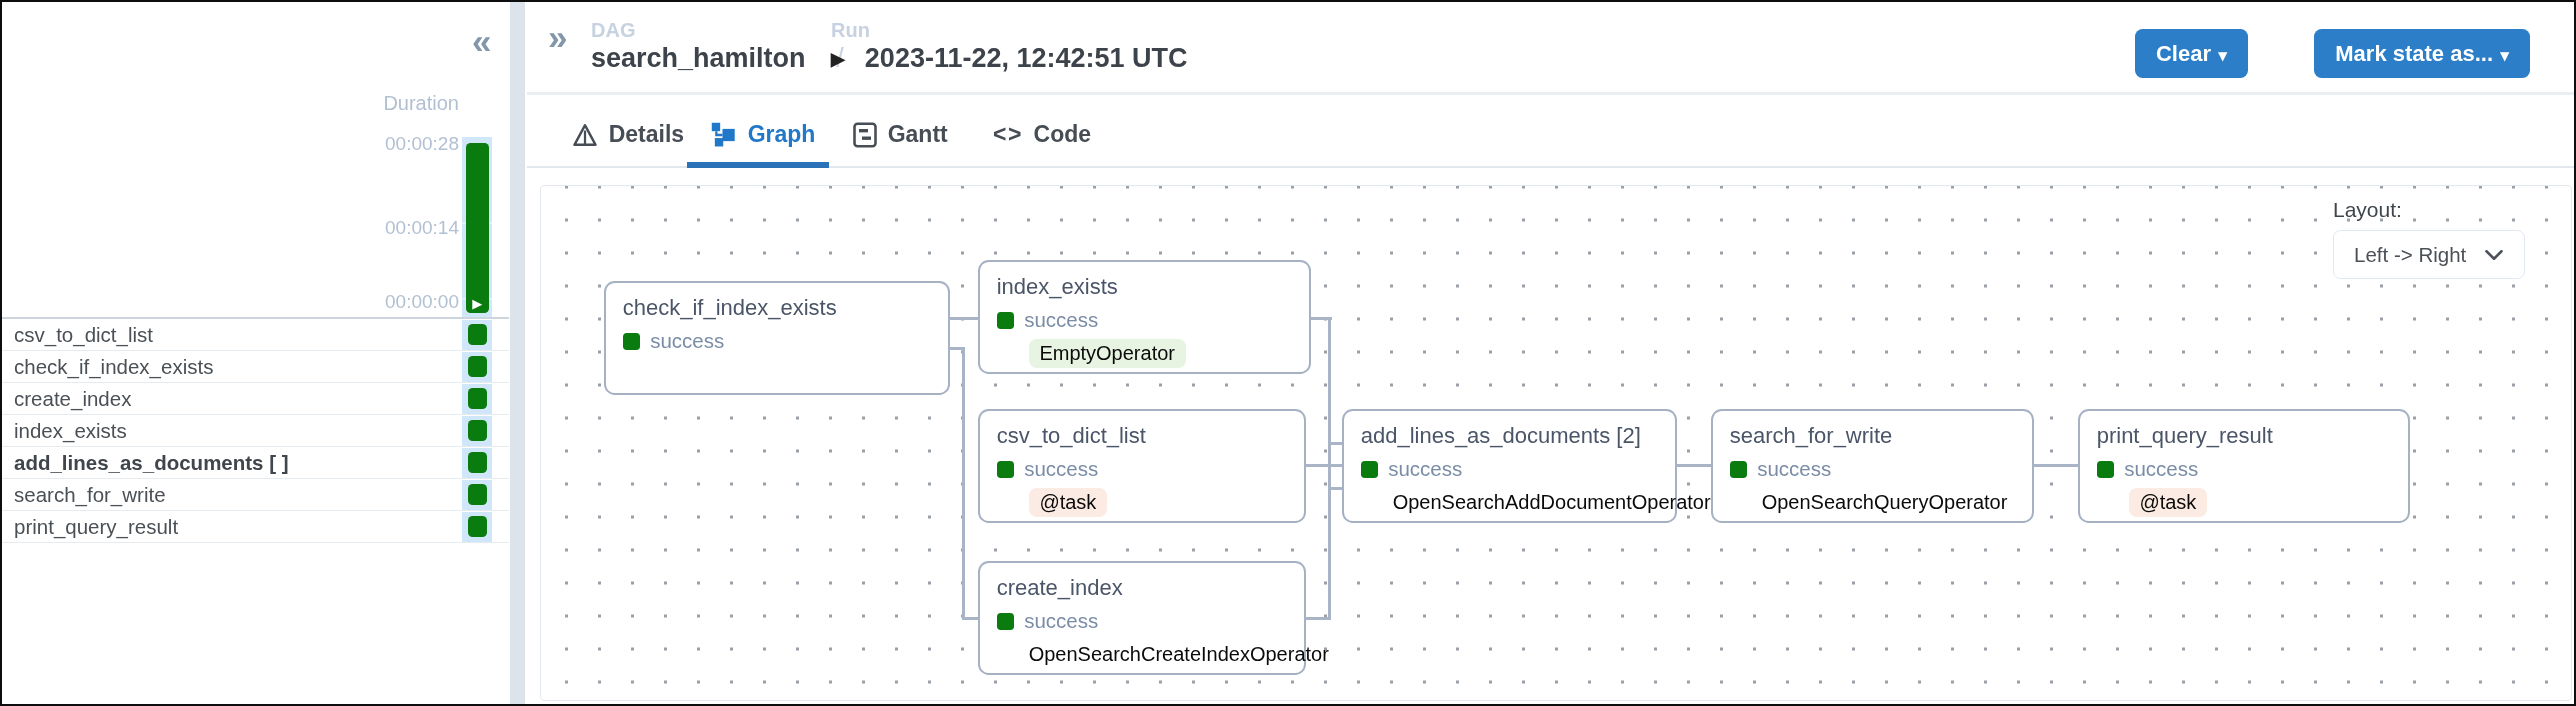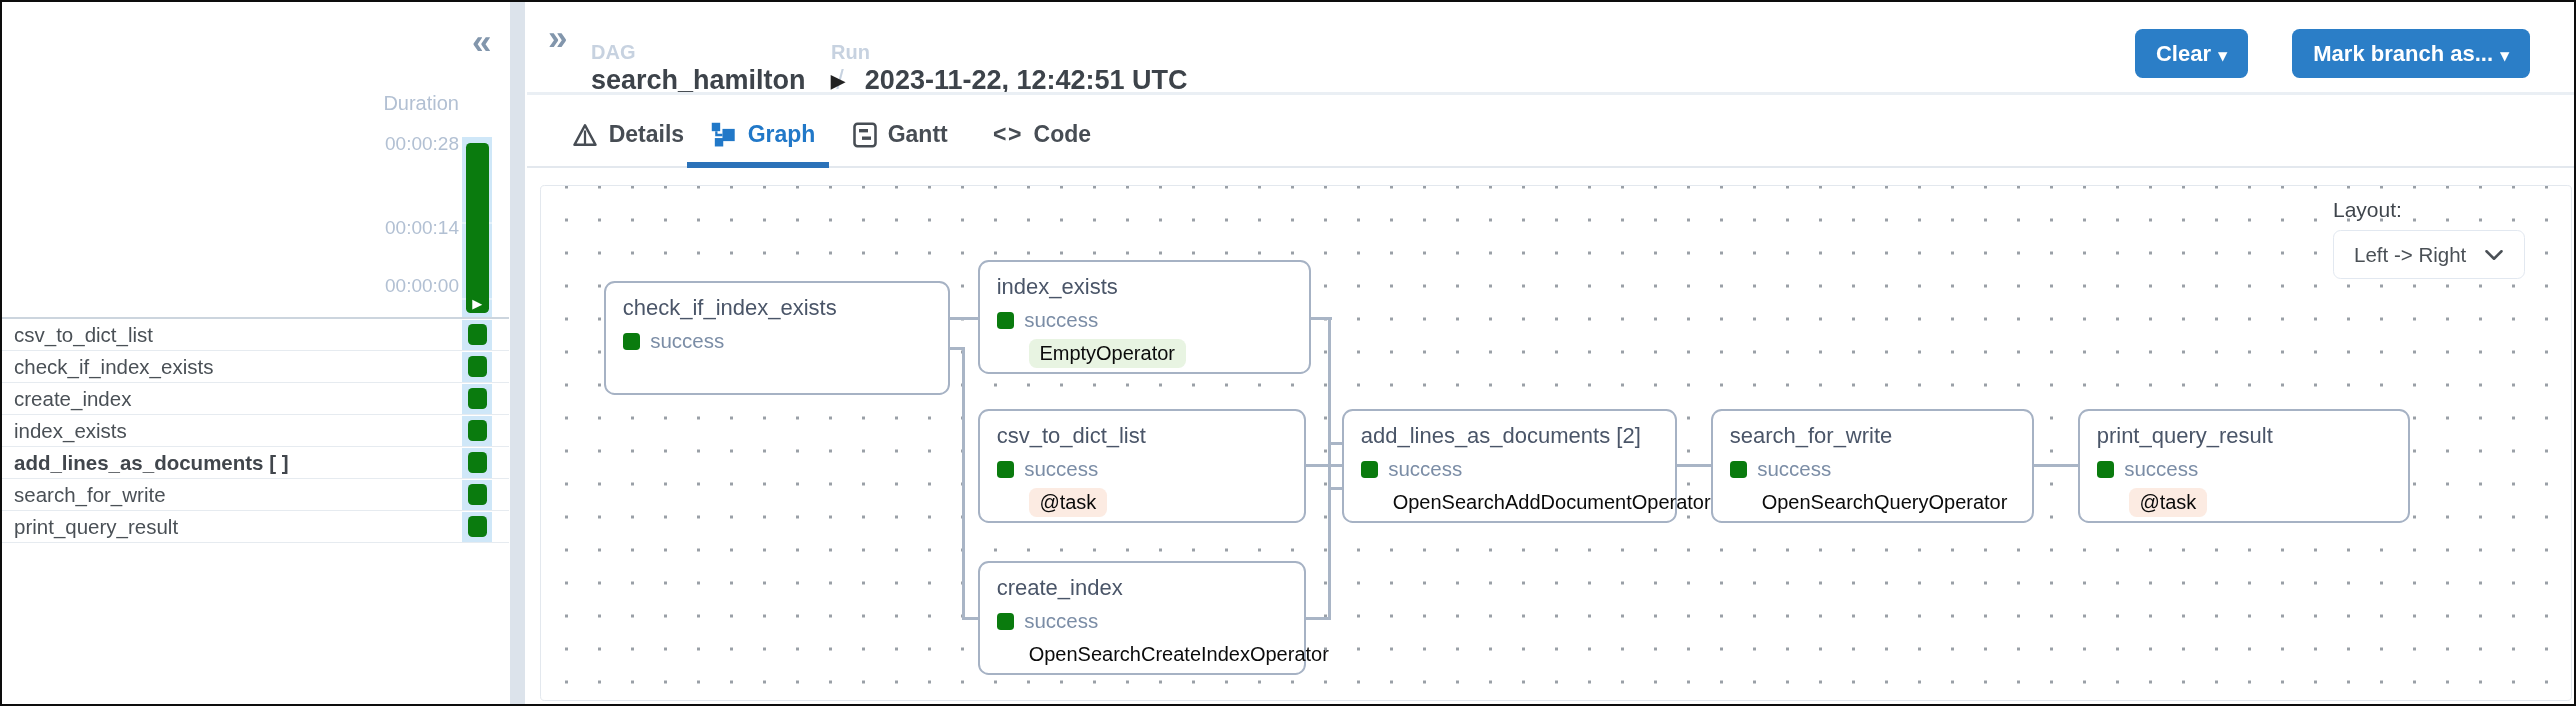--- a/index.html
+++ b/index.html
@@ -5,21 +5,21 @@
   * { margin:0; padding:0; box-sizing:border-box; }
   html,body { background:#ffffff; }
   body { font-family:"Liberation Sans", sans-serif; }
   .app { position:relative; width:2576px; height:706px; background:#fff; border:2.3px solid #0d0d0d; overflow:hidden; }
 
   
   .sidebar { position:absolute; left:0; top:0; width:507px; height:100%; background:#fff; }
   .collapse-btn { position:absolute; top:21px; left:470px; border:none; background:transparent; color:#8296ac; font-size:35px; font-weight:bold; cursor:pointer; line-height:1; }
   .duration-label { position:absolute; top:90px; right:50px; color:#b2c0d3; font-size:20px; }
   .tick { position:absolute; right:50px; color:#b2c0d3; font-size:19px; }
-  .tick.t0 { top:131px; } .tick.t1 { top:215px; } .tick.t2 { top:273px; }
+  .tick.t0 { top:131px; } .tick.t1 { top:215px; } .tick.t2 { top:289px; }
   .chart-col { position:absolute; left:460px; top:135px; width:30px; height:180px; background:#cfe7f8; }
   .chart-col .gridline { position:absolute; left:0; width:100%; height:2.3px; background:#e4f1fb; }
   .chart-col .g1 { top:85px; } .chart-col .g2 { top:161px; }
   .duration-bar { position:absolute; left:3.8px; top:6px; width:23px; height:170px; background:#0a7b0e; border-radius:4.6px; }
   .duration-bar .play { position:absolute; bottom:3px; left:50%; transform:translateX(-50%); color:#ffffff; font-size:13px; line-height:1; }
   .list-divider { position:absolute; left:0; top:315px; width:507px; height:2.3px; background:#ccd5de; }
   .task-list { position:absolute; left:0; top:317px; width:507px; }
   .task-row { display:flex; align-items:center; height:32px; border-bottom:1.5px solid #e6ebf0; cursor:pointer; }
   .task-name { flex:1; padding-left:12px; font-size:20.5px; color:#4a5056; white-space:nowrap; }
   .task-name.bold { font-weight:bold; color:#41464c; }
@@ -28,21 +28,21 @@
 
   
   .v-divider { position:absolute; left:508px; top:0; width:14.5px; height:100%; background:#dce3eb; cursor:col-resize; }
 
   
   .main-header { position:absolute; left:525px; top:0; right:0; height:90px; background:#fff; }
   .expand-btn { position:absolute; left:21px; top:16.7px; border:none; background:transparent; color:#8296ac; font-size:35px; font-weight:bold; cursor:pointer; line-height:1; }
   .crumb { position:absolute; top:16.7px; }
   .crumb-dag { left:64px; }
   .crumb-run { left:304px; }
-  .crumb-label { font-size:20px; font-weight:bold; color:#c7d2e0; margin-bottom:1.5px;margin-top:22px; }
+  .crumb-label { font-size:20px; font-weight:bold; color:#c7d2e0; margin-bottom:1.5px; }
   .crumb-value { font-size:27px; font-weight:bold; color:#3d434a; white-space:nowrap; display:flex; align-items:center; gap:20px; }
   .crumb-sep { color:#c7d2e0; font-weight:normal; margin-left:10.7px; }
   .run-play { font-size:18px; color:#222; }
   .hdr-btn { position:absolute; top:27px; height:49px; background:#2b7ec7; color:#fff; border:none; border-radius:7.6px; font-family:"Liberation Sans", sans-serif; font-size:22px; font-weight:bold; padding:0 21px; cursor:pointer; white-space:nowrap; }
   .btn-clear { right:326px; }
   .btn-mark { right:44px; }
   .hdr-btn .caret { font-size:16.7px; margin-left:7.6px; }
   .header-sep { position:absolute; left:525px; top:90px; right:0; height:3px; background:#eaeff4; }
 
   
@@ -156,21 +156,21 @@
       <div class="crumb-label">Run</div>
       <div class="crumb-value">
         <span class="run-play">▶</span>
         <span>2023-11-22, 12:42:51 UTC</span>
       </div>
     </div>
     <button class="hdr-btn btn-clear">
       <span>Clear</span><span class="caret">▾</span>
     </button>
     <button class="hdr-btn btn-mark">
-      <span>Mark branch as...</span><span class="caret">▾</span>
+      <span>Mark state as...</span><span class="caret">▾</span>
     </button>
   </header>
   <div class="header-sep"></div>
 
   <nav class="tabs">
     <div class="tab tab-details">
       <svg width="26" height="24" viewBox="0 0 34 32">
         <path d="M17 3 L31 29 L3 29 Z" fill="none" stroke="#474d54" stroke-width="3.4" stroke-linejoin="round"></path>
         <line x1="17" y1="10" x2="17" y2="29" stroke="#474d54" stroke-width="3"></line>
       </svg>

